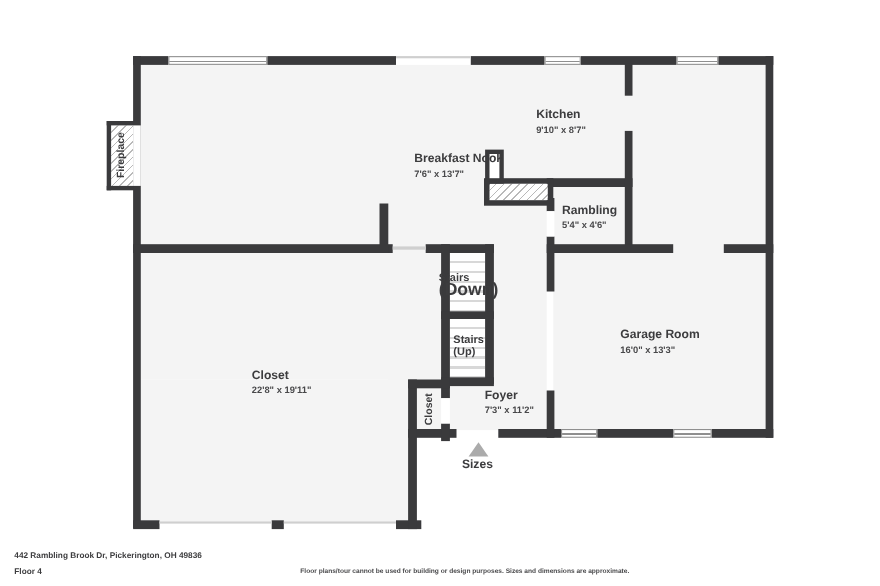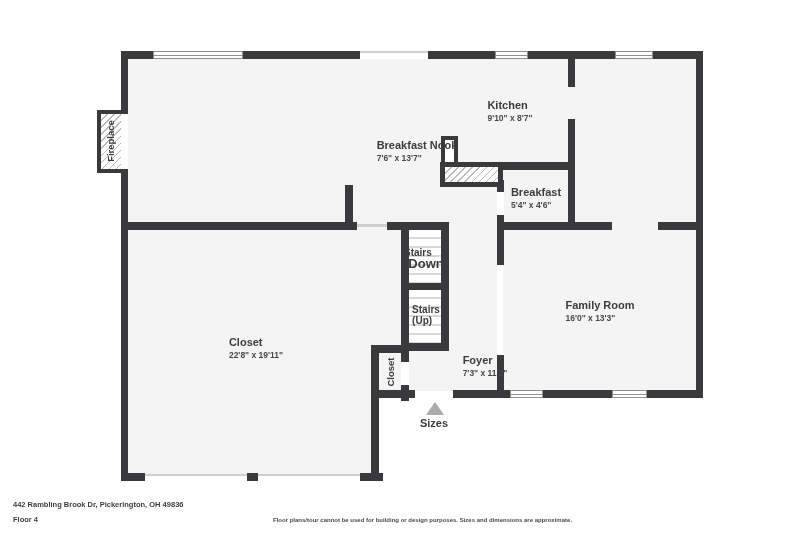--- a/index.html
+++ b/index.html
@@ -126,38 +126,38 @@
 
   <div class="room-label" style="left:396px;top:151px;margin-left:21px;">
     <div class="room-name">Breakfast Nook</div>
     <div class="room-dims">7'6" x 13'7"</div>
   </div>
   <div class="room-label" style="left:510px;top:111px;">
     <div class="room-name">Kitchen</div>
     <div class="room-dims">9'10" x 8'7"</div>
   </div>
   <div class="room-label" style="left:536px;top:198px;">
-    <div class="room-name">Breakfast</div>
+    <div class="room-name">Rambling</div>
     <div class="room-dims">5'4" x 4'6"</div>
   </div>
   <div class="room-label" style="left:600px;top:311px;">
-    <div class="room-name">Family Room</div>
+    <div class="room-name">Garage Room</div>
     <div class="room-dims">16'0" x 13'3"</div>
   </div>
   <div class="room-label" style="left:256px;top:348px;">
     <div class="room-name">Closet</div>
     <div class="room-dims">22'8" x 19'11"</div>
   </div>
-  <div class="room-label" style="left:485px;top:366px;">
+  <div class="room-label" style="left:463px;top:366px;">
     <div class="room-name">Foyer</div>
     <div class="room-dims">7'3" x 11'2"</div>
   </div>
   <div class="room-label" style="left:426px;top:258px;">
     <div class="room-name" style="font-size:10px;line-height:11px;">Stairs</div>
-    <div class="room-name" style="font-size:13px;line-height:11px;">(Down)</div>
+    <div class="room-name" style="font-size:16px;line-height:11px;">(Down)</div>
   </div>
   <div class="room-label" style="left:426px;top:315px;">
     <div class="room-name" style="font-size:10px;line-height:11px;">Stairs</div>
     <div class="room-name" style="font-size:10px;line-height:11px;">(Up)</div>
   </div>
   <div class="room-label" style="left:434px;top:423px;">
     <div class="room-name">Sizes</div>
   </div>
 
   <div class="footer-address">442 Rambling Brook Dr, Pickerington, OH 49836</div>

